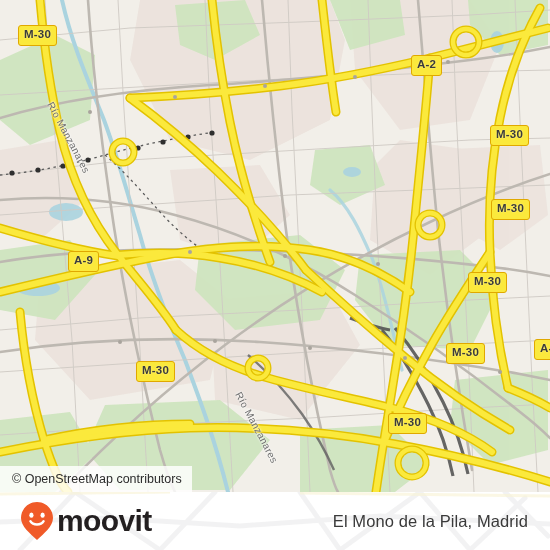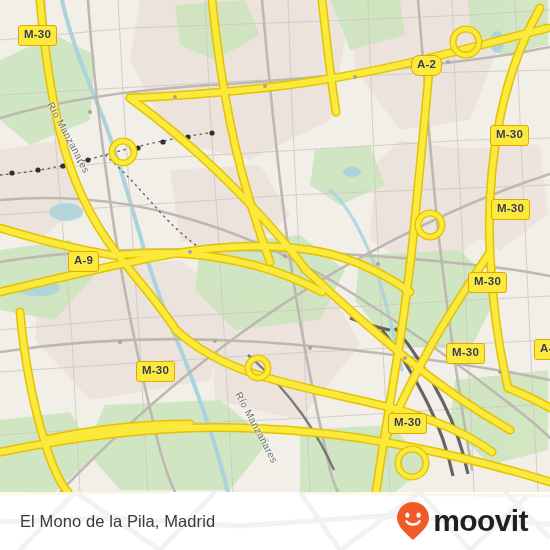--- a/index.html
+++ b/index.html
@@ -348,34 +348,37 @@
         <circle cx="470" cy="276" r="2"></circle>
         <circle cx="120" cy="342" r="2"></circle>
           <circle cx="215" cy="341" r="2"></circle>
         <circle cx="310" cy="348" r="2"></circle>
           <circle cx="405" cy="358" r="2"></circle>
         <circle cx="500" cy="372" r="2"></circle>
       </g>
     </svg>
 
     <div class="shield" style="left:18px;  top:25px;">M-30</div>
-    <div class="shield" style="left:411px; top:55px;border-radius:8px;">A-2</div>
+    <div class="shield" style="left:411px; top:55px;">A-2</div>
     <div class="shield" style="left:490px; top:125px;">M-30</div>
     <div class="shield" style="left:491px; top:199px;">M-30</div>
     <div class="shield" style="left:68px;  top:251px;">A-9</div>
     <div class="shield" style="left:468px; top:272px;">M-30</div>
     <div class="shield" style="left:446px; top:343px;">M-30</div>
     <div class="shield" style="left:534px; top:339px;">A-3</div>
     <div class="shield" style="left:136px; top:361px;">M-30</div>
     <div class="shield" style="left:388px; top:413px;">M-30</div>
 
     <div class="street-label" style="left:55px; top:100px; transform:rotate(62deg); transform-origin:0 0;">Río Manzanares</div>
     <div class="street-label" style="left:243px; top:390px; transform:rotate(62deg); transform-origin:0 0;">Río Manzanares</div>
 
 
+    <div id="attribution">
+      <span>© OpenStreetMap contributors</span>
+    </div>
   </div>
 
   <div id="footer">
     <svg id="footer-bg" width="550" height="58" viewBox="0 0 550 58">
       <g stroke="#e9e9ea" stroke-width="5" fill="none" stroke-linecap="round">
         <path d="M20,58 L75,0"></path>
         <path d="M75,0 L160,58"></path>
         <path d="M160,58 L215,0"></path>
         <path d="M300,0 L340,58"></path>
         <path d="M340,58 L420,0"></path>
@@ -383,26 +386,26 @@
         <path d="M470,58 L525,6"></path>
         <path d="M0,30 L110,26 L240,34 L380,24 L550,32"></path>
         <path d="M505,0 L548,44"></path>
       </g>
       <g stroke="#f2e9b8" stroke-width="3" fill="none" opacity="0.7">
         <path d="M0,2 L170,0"></path>
         <path d="M300,1 L550,4"></path>
       </g>
     </svg>
 
-    <div id="footer-title">El Mono de la Pila, Madrid</div>
-
     <div id="brand">
       <svg width="34" height="40" viewBox="0 0 34 40">
         <path d="M17 1 C8.2 1 1 8.2 1 17 C1 25.4 10 32.4 17 39 C24 32.4 33 25.4 33 17 C33 8.2 25.8 1 17 1 Z" fill="#f05a28"></path>
         <ellipse cx="11.4" cy="14.2" rx="2.1" ry="2.6" fill="#ffffff"></ellipse>
         <ellipse cx="22.6" cy="14.2" rx="2.1" ry="2.6" fill="#ffffff"></ellipse>
         <path d="M10.4 20.2 C13 24.6 21 24.6 23.6 20.2" fill="none" stroke="#ffffff" stroke-width="2.4" stroke-linecap="round"></path>
       </svg>
       <span id="brand-word">moovit</span>
     </div>
+
+    <div id="footer-title">El Mono de la Pila, Madrid</div>
   </div>
 
 </div>
 
 </body></html>

